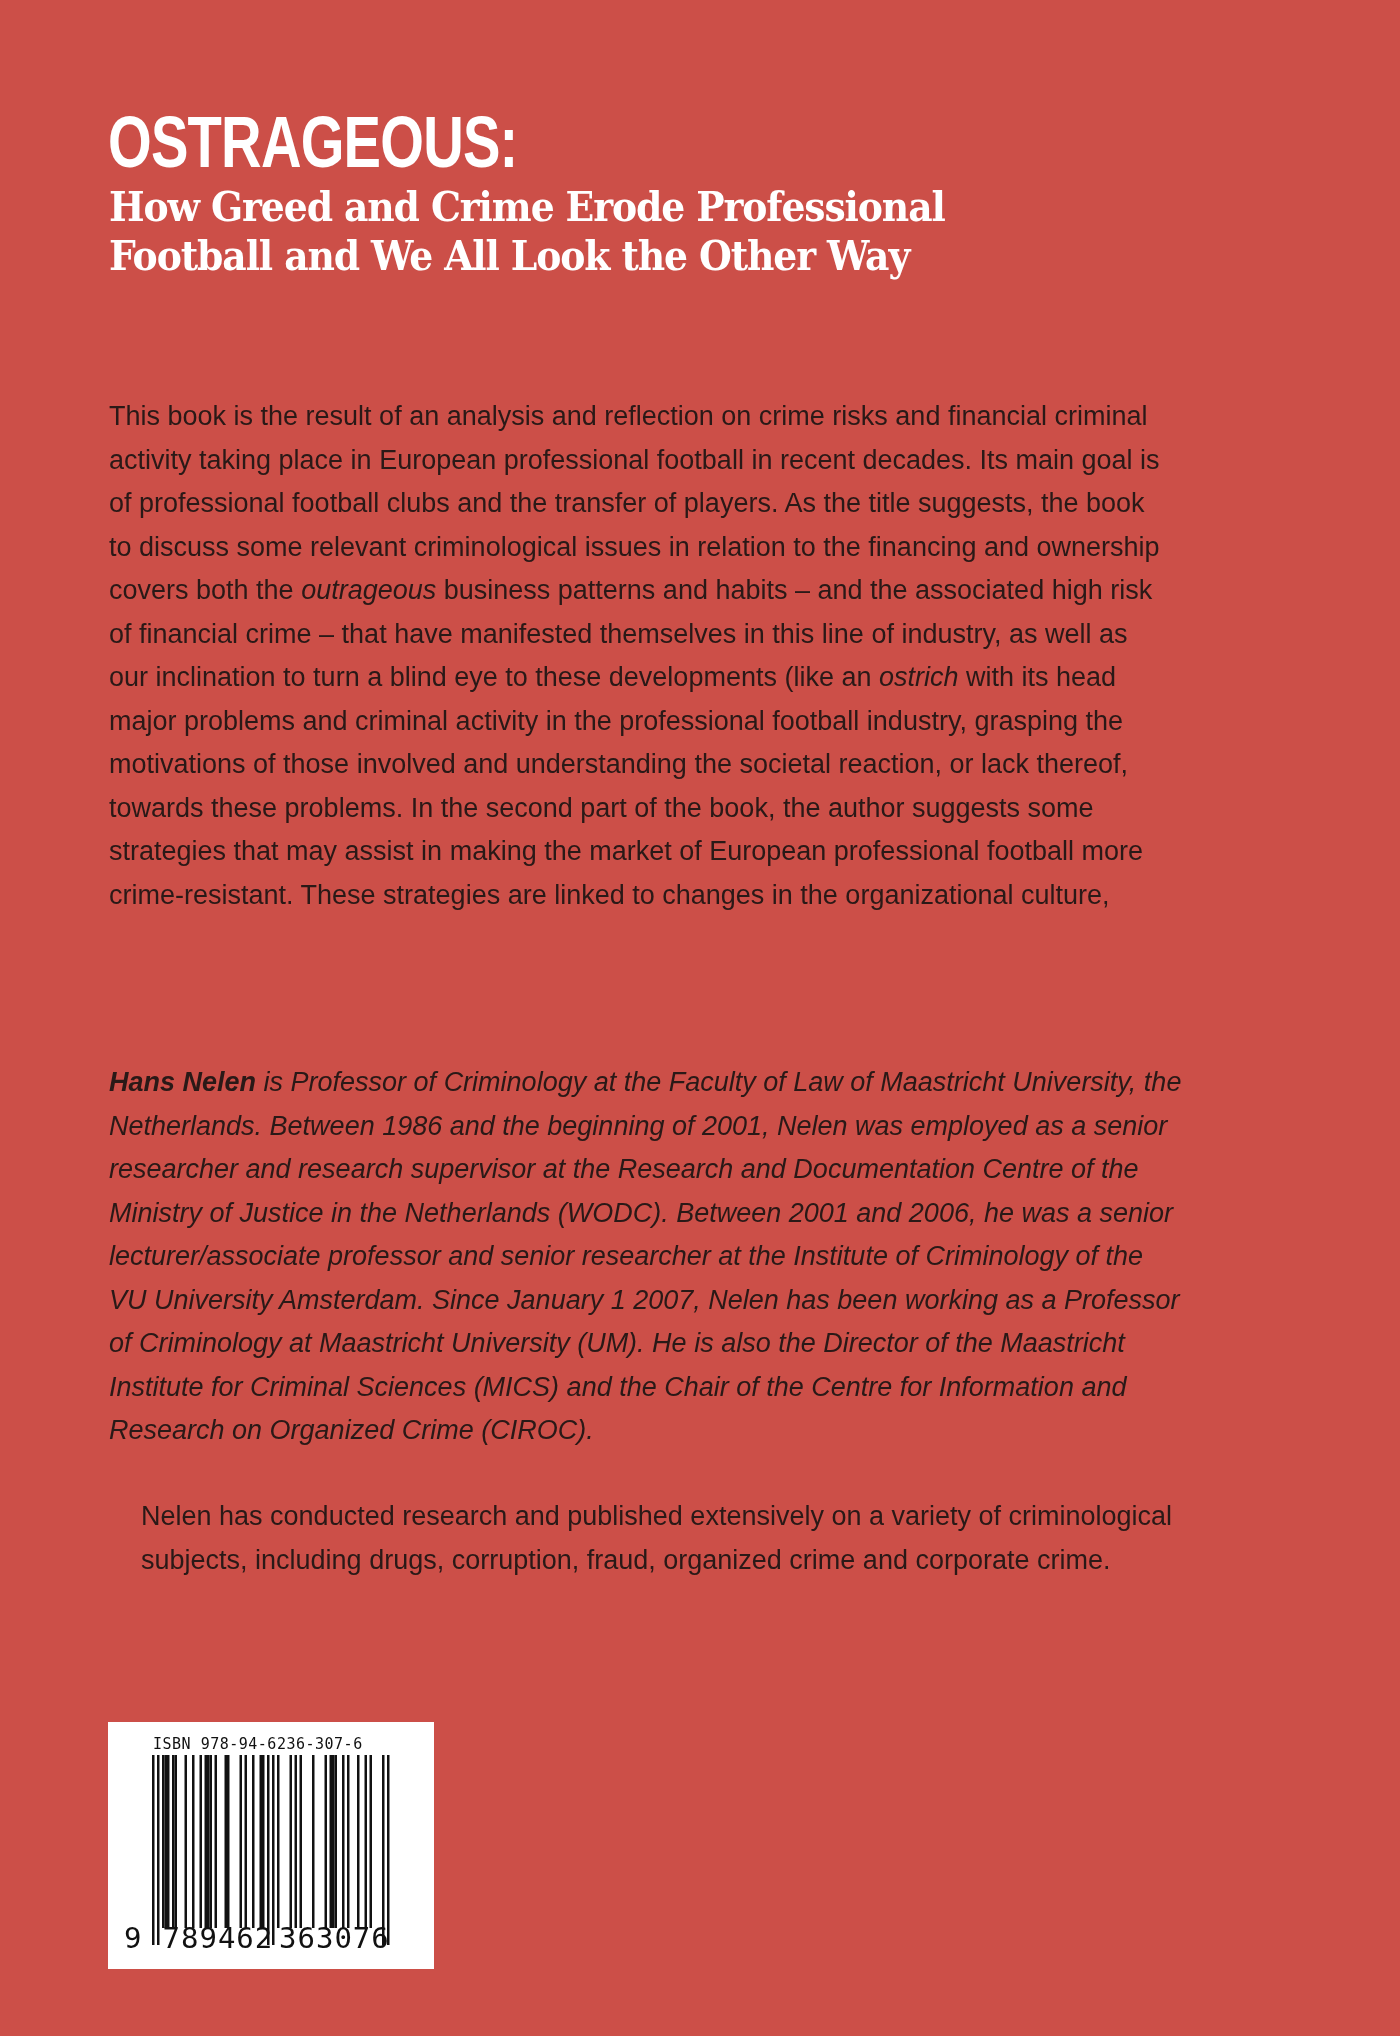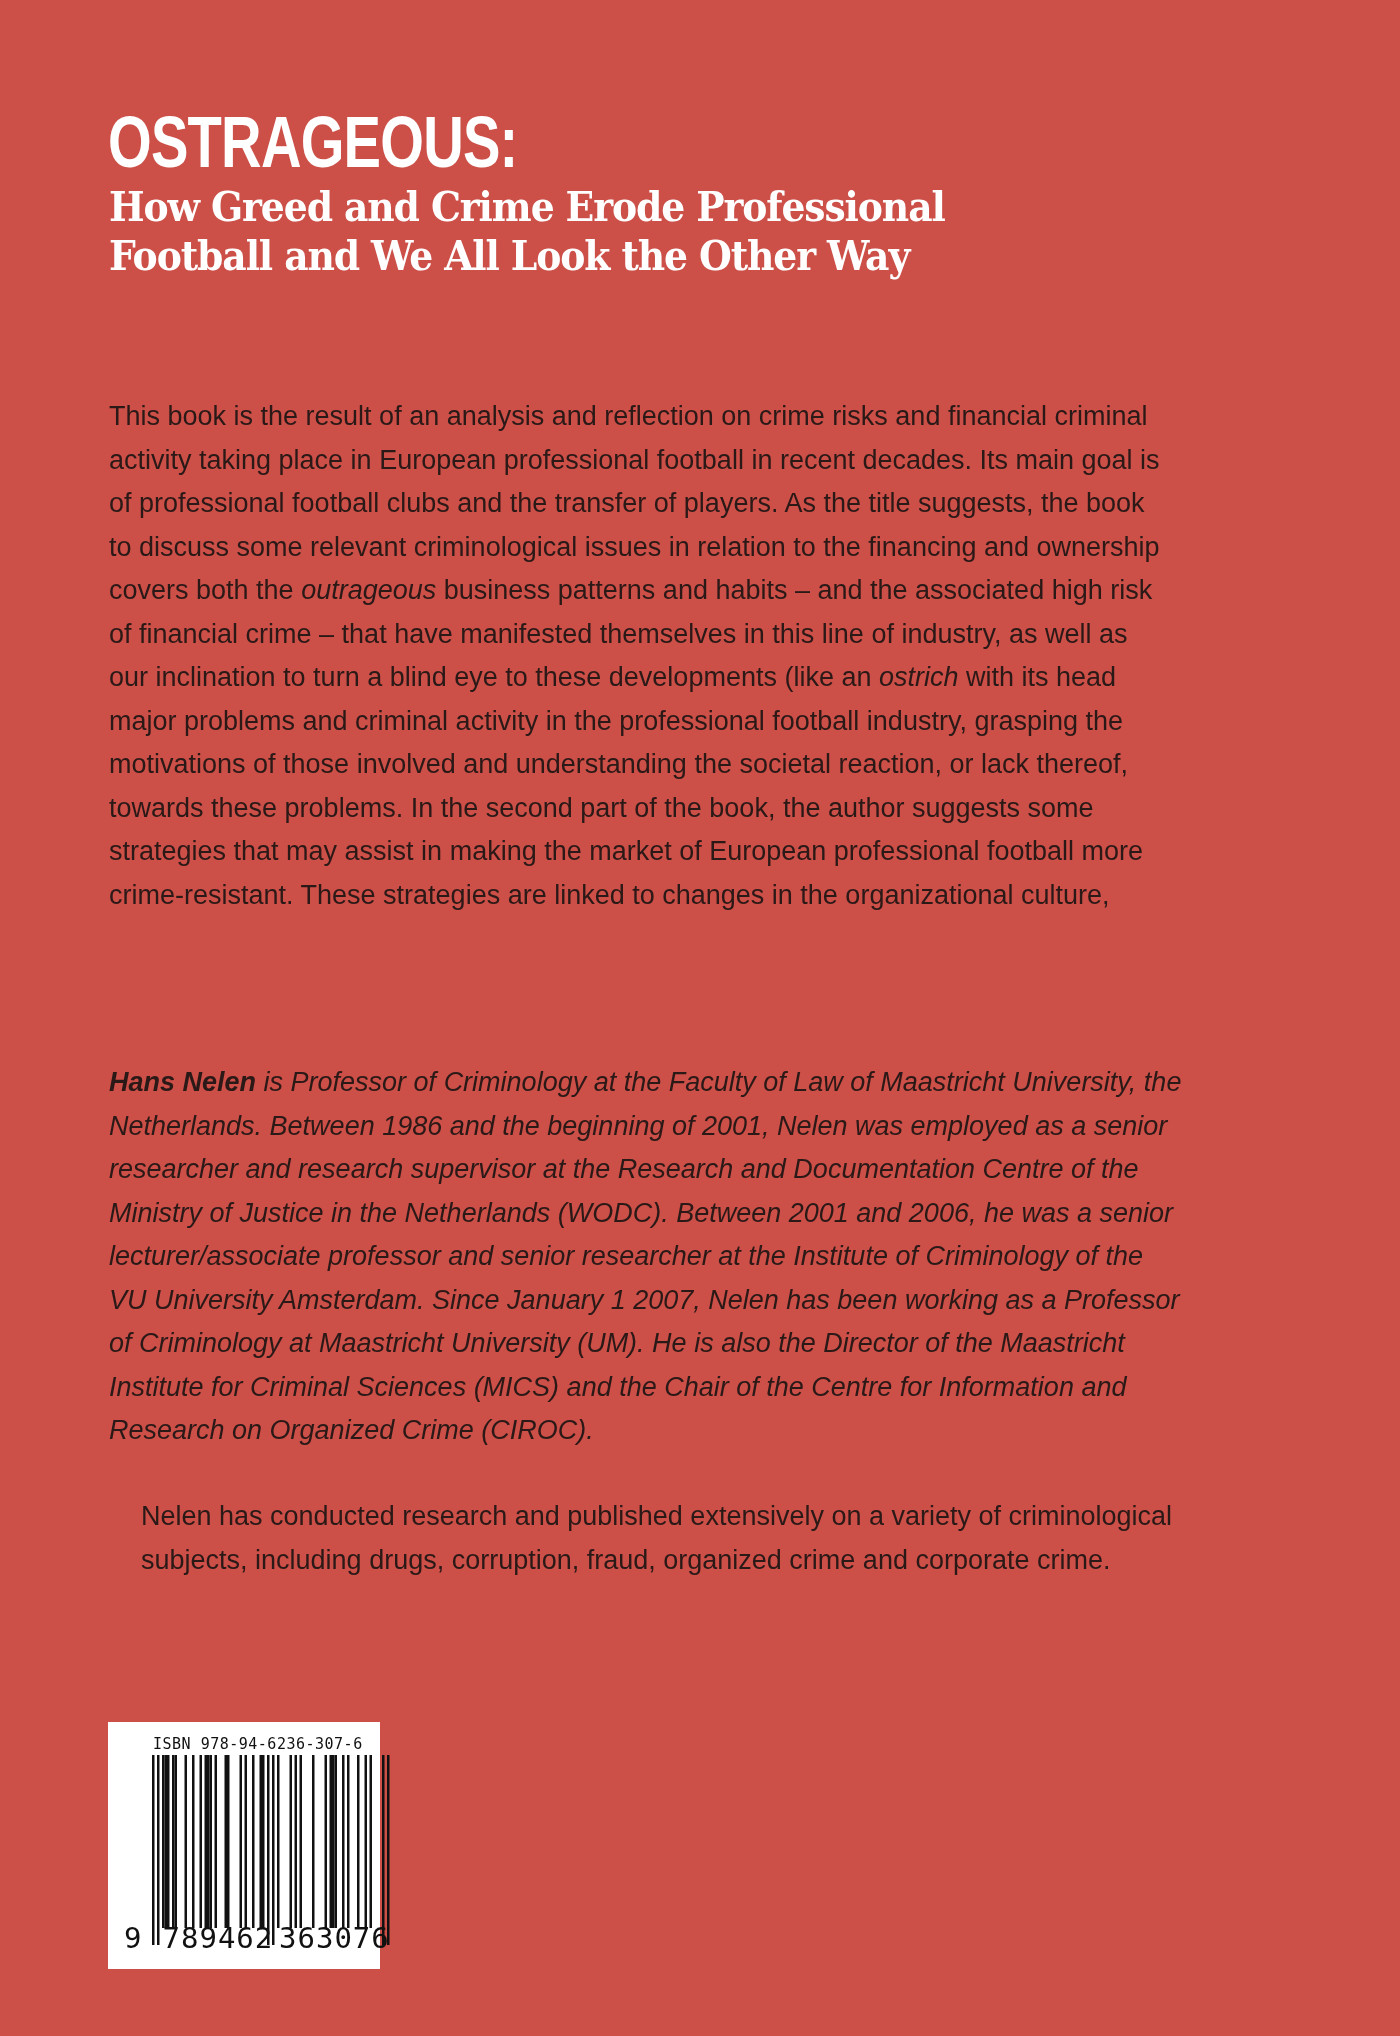--- a/index.html
+++ b/index.html
@@ -30,21 +30,21 @@
     font-size: 27px; line-height: 43.5px; margin: 0;
   }
   .body-text .line { display: block; white-space: nowrap; }
   .body-text em { }
   .body-text b { font-weight: 700; }
   #synopsis { top: 367px; margin-top: 28px; }
   #bio { top: 1061px; font-style: italic; }
   #bio2 { top: 1495px; margin-left: 32px; }
   .barcode-box {
     position: absolute; left: 108px; top: 1722px;
-    width: 272px; height: 247px; background: #ffffff;
+    width: 326px; height: 247px; background: #ffffff;
   }
   .isbn-label {
     position: absolute; left: 45px; top: 13px;
     font-family: "DejaVu Sans Mono", monospace; font-size: 15px;
     color: #111; letter-spacing: 0.5px; white-space: nowrap;
   }
   .barcode-svg { position: absolute; left: 0; top: 0; }
 </style>
 </head>
 <body>

